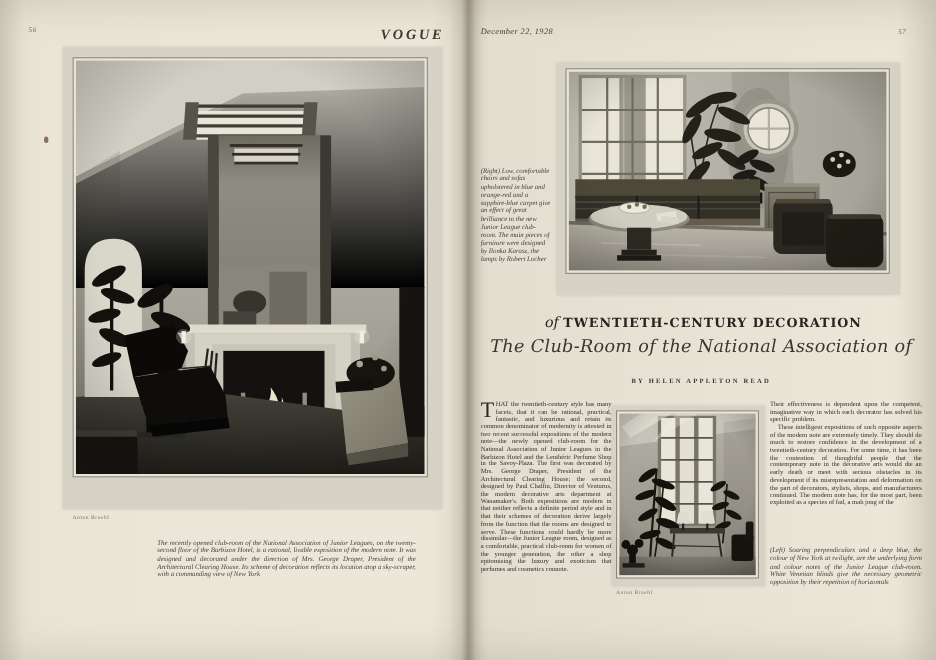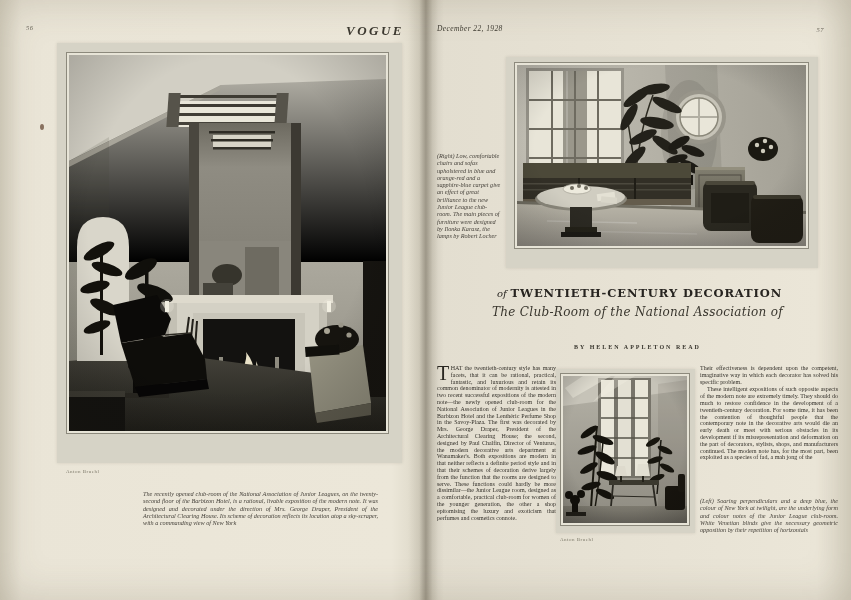--- a/index.html
+++ b/index.html
@@ -16,22 +16,22 @@
   .masthead{font-size:13px;font-style:italic;font-weight:bold;letter-spacing:2.5px;color:#3c3930;text-align:right;}
   .issue-date{font-size:7.5px;font-style:italic;color:#3c3930;letter-spacing:.4px;}
   
   .mat{background:#d6d3c6;box-shadow:0 0 3px rgba(80,70,50,.15);}
   .frame{background:#e7e4d7;border:1px solid #8c897c;padding:2px;box-sizing:content-box;line-height:0;}
   .credit{font-size:5px;letter-spacing:.5px;color:#7c7869;}
   
   .caption{font-size:6.2px;line-height:7.3px;font-style:italic;color:#45413a;text-align:justify;}
   .headline{display:flex;justify-content:center;align-items:baseline;white-space:nowrap;
     font-family:"DejaVu Serif",serif;font-weight:bold;font-size:11.5px;letter-spacing:.9px;color:#272420;}
-  .headline .of{font-style:italic;font-weight:normal;font-size:10px;margin:0 4px;letter-spacing:0;}
-  .script-line{font-family:"DejaVu Serif",serif;font-style:italic;font-size:12px;color:#39362e;
+  .headline .of{font-style:italic;font-weight:normal;font-size:13px;margin:0 4px;letter-spacing:0;}
+  .script-line{font-family:"DejaVu Serif",serif;font-style:italic;font-size:16px;color:#39362e;
     text-align:center;letter-spacing:.3px;}
   .byline{font-size:6px;font-weight:bold;letter-spacing:2px;color:#39362e;text-align:center;}
   .bodycol{font-size:6px;line-height:6.8px;text-align:justify;color:#33302a;}
   .bodycol p{margin:0;}
   .bodycol p + p{text-indent:7px;margin-top:1px;}
   .dropcap{float:left;font-size:20px;line-height:17px;font-weight:normal;color:#2a2721;margin:0 1.5px 0 0;}
   .speck{border-radius:50%;}
 </style>
 </head>
 <body>

